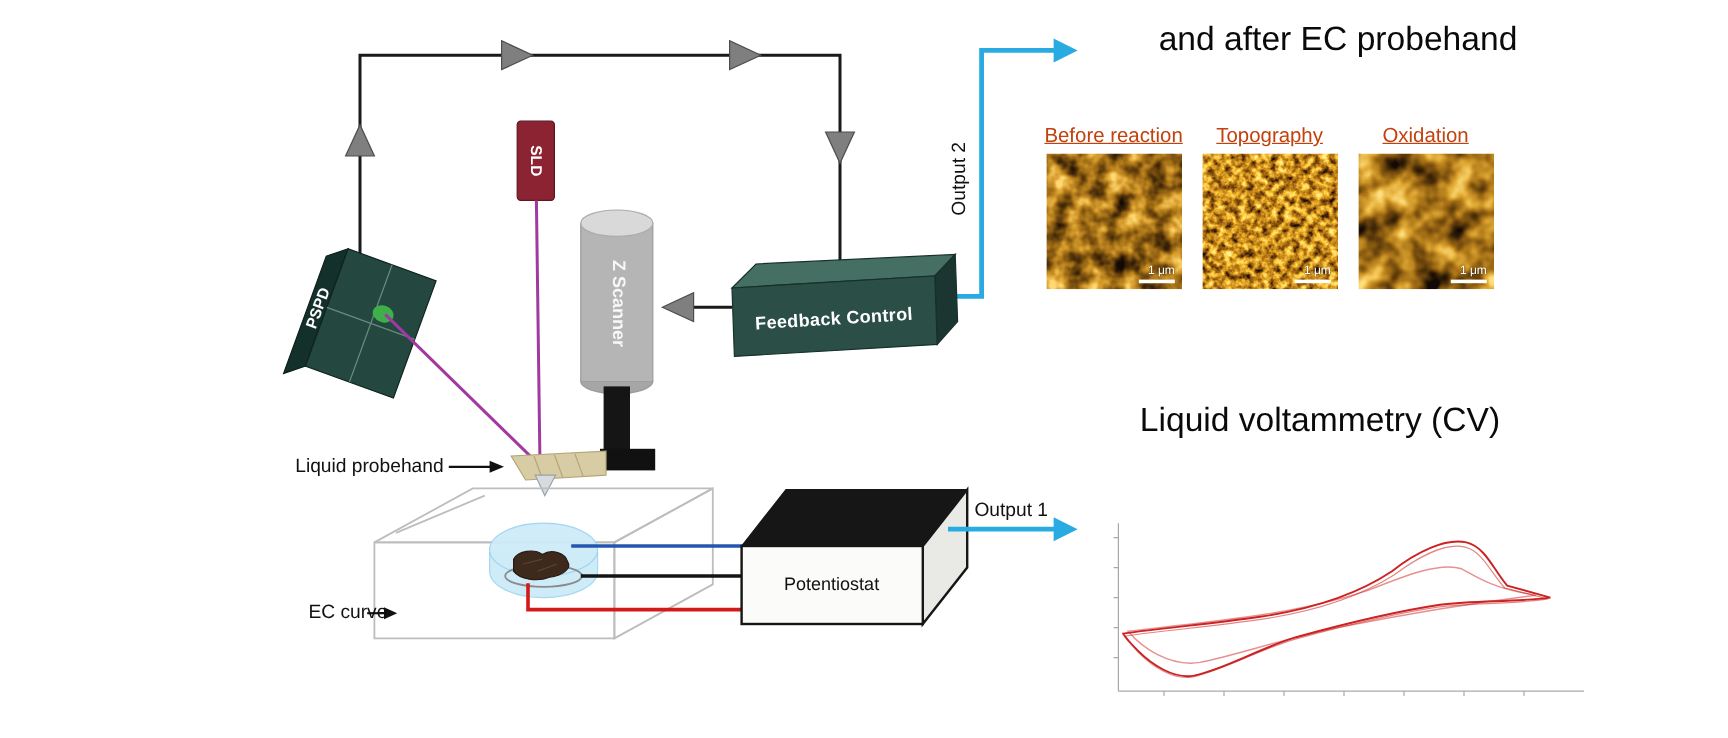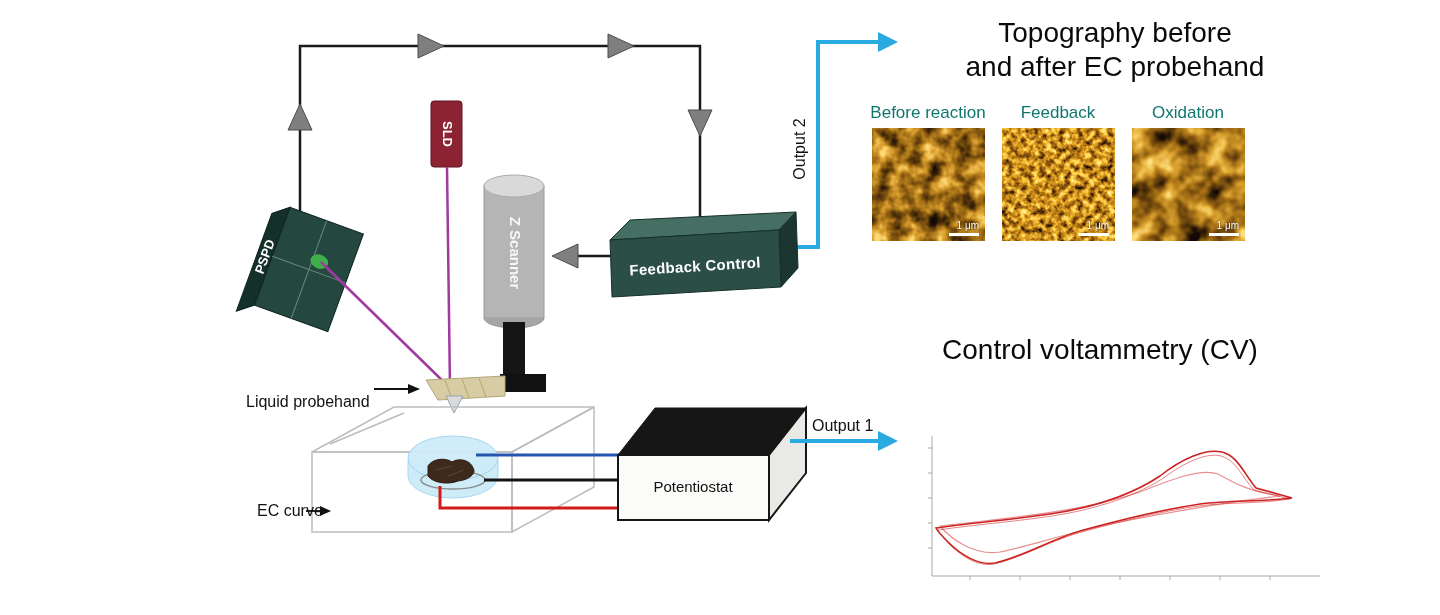--- a/index.html
+++ b/index.html
@@ -2,21 +2,21 @@
 <html><head>
 <meta charset="utf-8">
 <style>
   html,body{margin:0;padding:0;background:#fff;}
   .canvas{position:relative;width:1440px;height:615px;background:#fff;overflow:hidden;
           font-family:"Liberation Sans",sans-serif;color:#111;}
   .abs{position:absolute;}
   .lbl{font-size:16px;color:#111;white-space:nowrap;}
   .rot-ccw{transform:rotate(-90deg);transform-origin:center center;text-align:center;}
   .sec-title{font-size:28px;line-height:34px;text-align:center;color:#0a0a0a;}
-  .afm-lbl{font-size:17px;text-align:center;color:#0f766e;}
+  .afm-lbl{font-size:17px;text-align:center;color:#c2410c;text-decoration:underline;}
   .afm-img{width:113px;height:113px;position:absolute;overflow:hidden;}
   .scalebar{position:absolute;right:6px;bottom:5px;text-align:right;color:#fff;
             font-size:10px;line-height:11px;text-shadow:0 0 2px rgba(0,0,0,.8);}
   .scalebar .bar{width:30px;height:3px;background:#fff;margin-top:2px;margin-left:auto;}
   svg text{font-family:"Liberation Sans",sans-serif;}
 </style>
 </head>
 <body>
 
 <div class="canvas">
@@ -122,35 +122,34 @@
       <polygon points="610,240 779,230 781,287 612,297" fill="#2B4F46" stroke="#16302a"></polygon>
       <text transform="translate(695,266) rotate(-3.5)" text-anchor="middle" dominant-baseline="central" font-size="15" font-weight="bold" fill="#ffffff" letter-spacing="0.3">Feedback Control</text>
     </g>
 
     <g>
       <line x1="610" y1="256" x2="574" y2="256" stroke="#1a1a1a" stroke-width="2.5"></line>
       <polygon points="578,244 578,268 552,256" fill="#7f7f7f" stroke="#4d4d4d"></polygon>
     </g>
   </svg>
 
-  <div class="abs lbl" style="left:246px;top:393px">Liquid probehand</div>
+  <div class="abs lbl" style="left:246px;top:380px">Liquid probehand</div>
 
   <div class="abs lbl" style="left:257px;top:502px">EC curve</div>
 
   <div class="abs lbl" style="left:812px;top:417px">Output 1</div>
 
   <div class="abs lbl rot-ccw" style="left:755px;top:140px;width:90px">Output 2</div>
 
   <div class="abs sec-title" style="left:905px;top:16px;width:420px">
-    <div>Topography before</div>
     <div>and after EC probehand</div>
   </div>
 
   <div class="abs afm-lbl" style="left:862px;top:103px;width:132px">Before reaction</div>
-  <div class="abs afm-lbl" style="left:995px;top:103px;width:126px">Feedback</div>
+  <div class="abs afm-lbl" style="left:995px;top:103px;width:126px">Topography</div>
   <div class="abs afm-lbl" style="left:1125px;top:103px;width:126px">Oxidation</div>
 
   <div class="afm-img" style="left:872px;top:128px">
     <svg width="113" height="113">
       <filter id="afm1" x="-10%" y="-10%" width="120%" height="120%" color-interpolation-filters="sRGB">
         <feTurbulence type="fractalNoise" baseFrequency="0.06" numOctaves="3" seed="3"></feTurbulence>
         <feColorMatrix type="matrix" values="1.6 0 0 0 -0.3 1.6 0 0 0 -0.3 1.6 0 0 0 -0.3 0 0 0 0 1"></feColorMatrix>
         <feComponentTransfer>
           <feFuncR type="table" tableValues="0.08 0.35 0.62 0.85 1.0"></feFuncR>
           <feFuncG type="table" tableValues="0.04 0.22 0.42 0.62 0.85"></feFuncG>
@@ -197,21 +196,21 @@
       </filter>
       <rect width="113" height="113" filter="url(#afm3)"></rect>
     </svg>
     <div class="scalebar">
       <span>1 μm</span>
       <div class="bar"></div>
     </div>
   </div>
 
   <div class="abs sec-title" style="left:885px;top:333px;width:430px">
-    <div>Control voltammetry (CV)</div>
+    <div>Liquid voltammetry (CV)</div>
   </div>
 
   <svg class="abs" style="left:900px;top:428px" width="430" height="165" viewBox="0 0 430 165">
 
     <g stroke="#a8a8a8" stroke-width="1">
       <line x1="32" y1="8" x2="32" y2="148"></line>
       <line x1="32" y1="148" x2="420" y2="148"></line>
 
       <line x1="70" y1="148" x2="70" y2="152"></line>
         <line x1="120" y1="148" x2="120" y2="152"></line>

